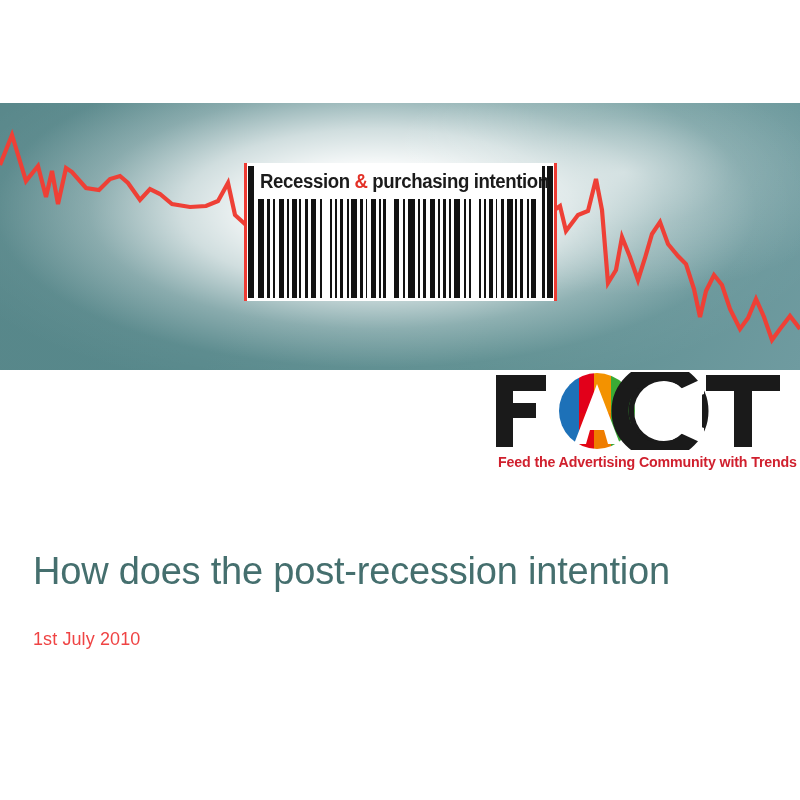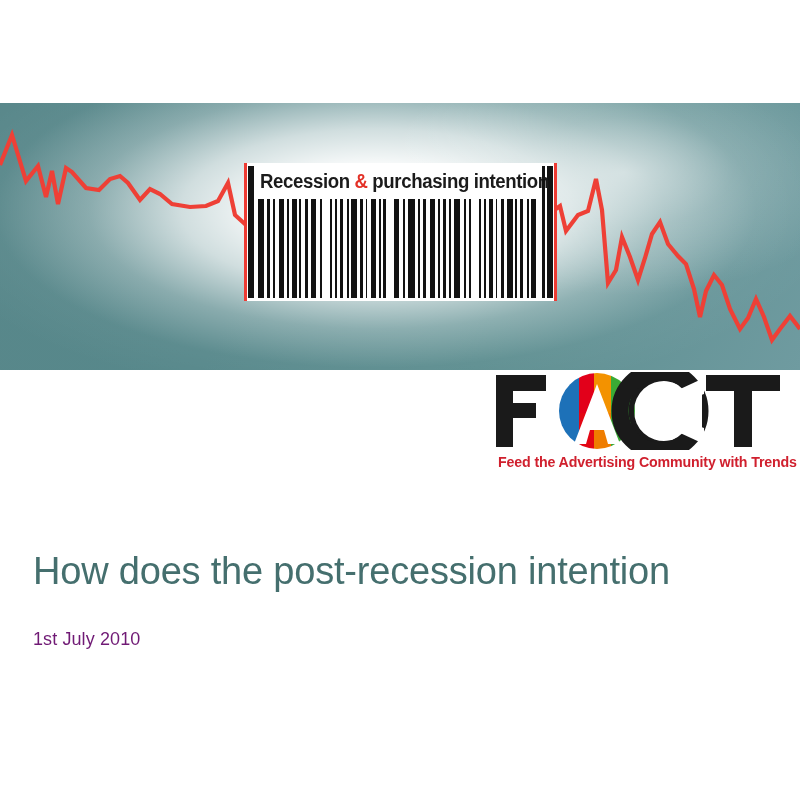--- a/index.html
+++ b/index.html
@@ -164,21 +164,21 @@
   }
   .headline-line { display: block; }
 
   .date {
     position: absolute;
     left: 33px;
     top: 629px;
     font-family: "Liberation Sans", sans-serif;
     font-size: 18px;
     font-weight: normal;
-    color: #701a75;
+    color: #ef4444;
     letter-spacing: 0.1px;
   }
 </style>
 </head>
 <body>
 
 <div class="banner">
   <div class="banner-bg"></div>
   <div class="banner-bg2"></div>
 

